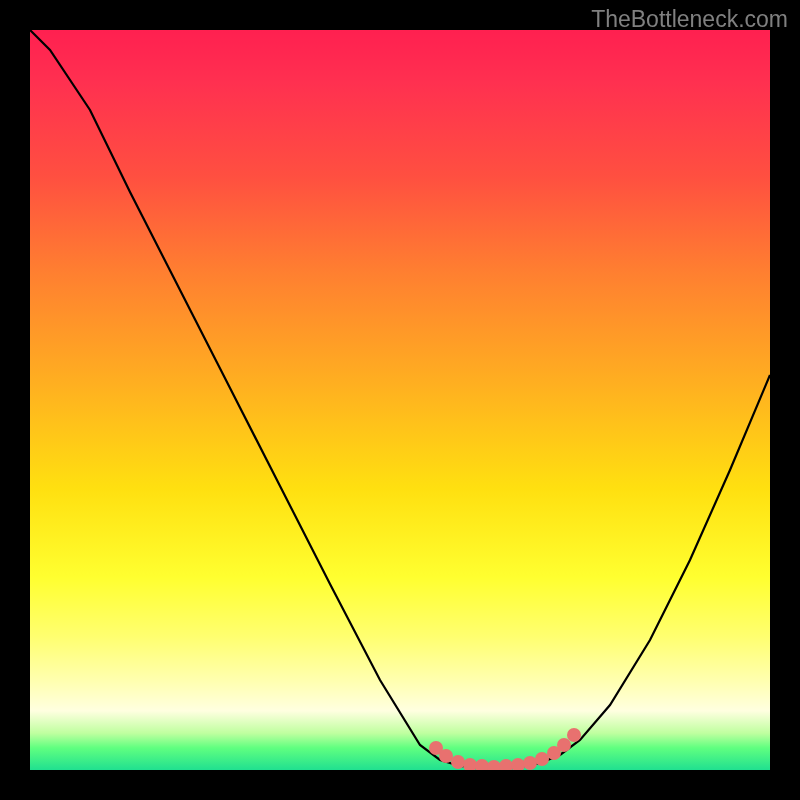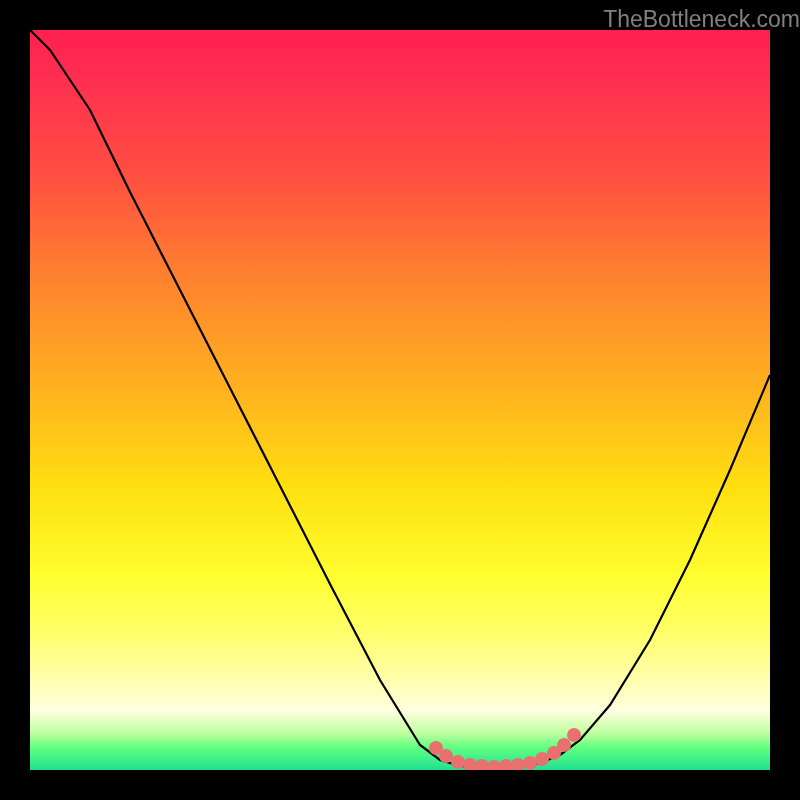--- a/index.html
+++ b/index.html
@@ -7,21 +7,21 @@
     width: 800px;
     height: 800px;
     background: #000;
     position: relative;
     overflow: hidden;
     font-family: Arial, sans-serif;
   }
   .watermark {
     position: absolute;
     top: 6px;
-    right: 0;
+    right: 12px;
     color: #808080;
     font-size: 23px;
     z-index: 10;
   }
   .plot-area {
     position: absolute;
     left: 30px;
     top: 30px;
     width: 740px;
     height: 740px;

